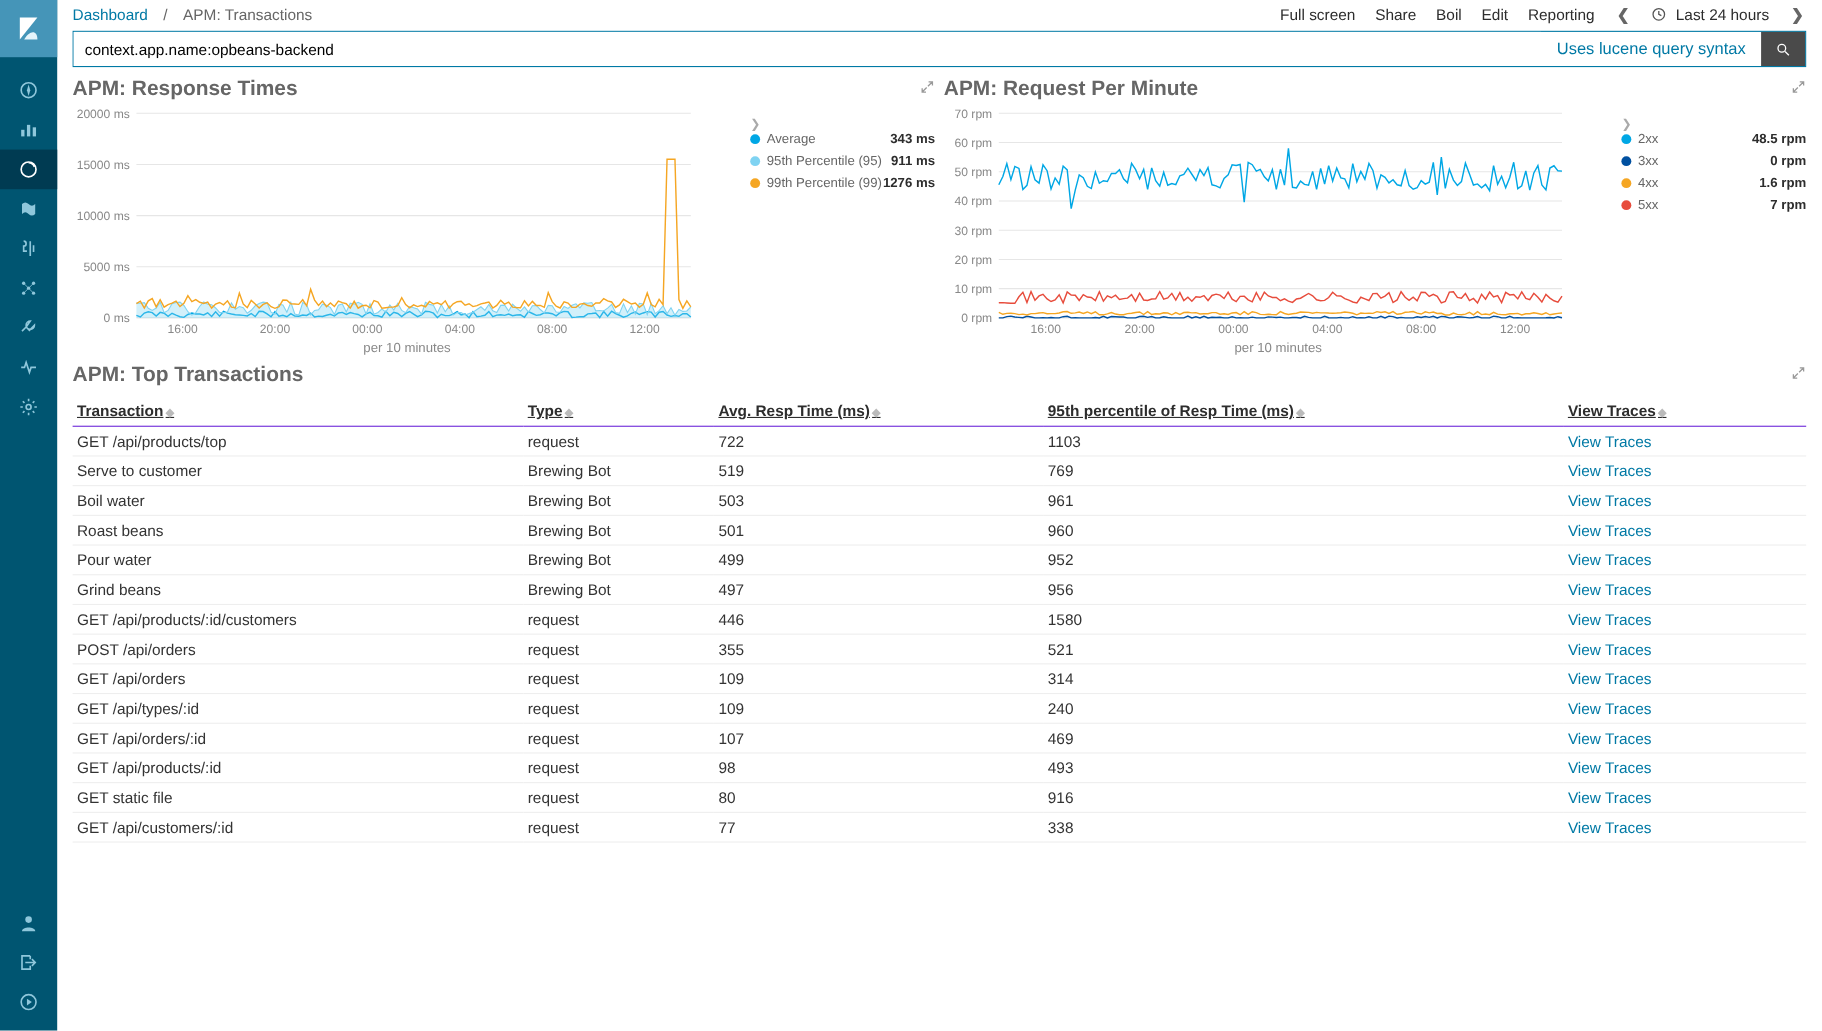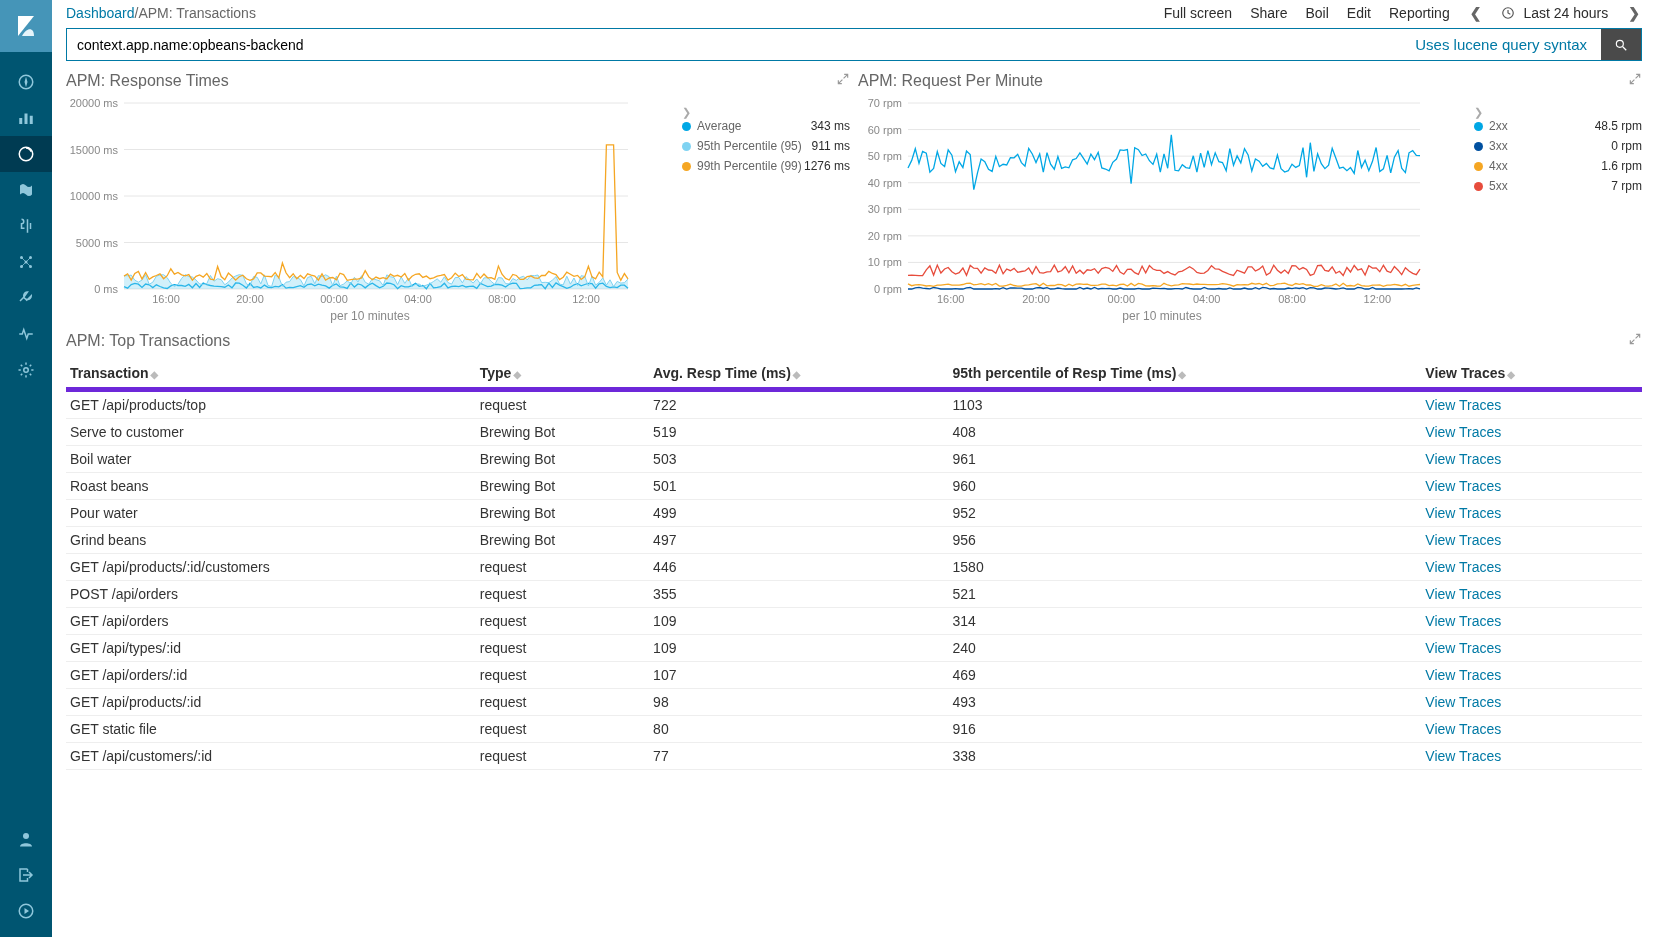--- a/index.html
+++ b/index.html
@@ -10,50 +10,50 @@
 .sidebar .logo svg { width: 24px; height: 24px; }
 .sidebar .nav { flex: 1; display: flex; flex-direction: column; align-items: center; padding-top: 12px; gap: 0; }
 .sidebar .nav .nav-item { width: 52px; height: 36px; display: flex; align-items: center; justify-content: center; cursor: pointer; }
 .sidebar .nav .nav-item.active { background: #003b52; }
 .sidebar .nav .nav-item svg { width: 18px; height: 18px; fill: #8fc7db; }
 .sidebar .bottom-nav { display: flex; flex-direction: column; align-items: center; padding-bottom: 8px; }
 .sidebar .bottom-nav .nav-item { width: 52px; height: 36px; display: flex; align-items: center; justify-content: center; cursor: pointer; }
 .sidebar .bottom-nav .nav-item svg { width: 18px; height: 18px; fill: #8fc7db; }
 .main { flex: 1; display: flex; flex-direction: column; overflow: hidden; padding: 0 10px 0 10px; }
 .topbar { display: flex; align-items: center; height: 26px; padding: 0 4px; font-size: 14px; }
-.breadcrumb { display: flex; align-items: center; gap: 0; color: #666; }
+.breadcrumb { display: flex; align-items: center; gap: 14px; color: #666; }
 .breadcrumb a { color: #0079a5; text-decoration: none; }
 .top-actions { margin-left: auto; display: flex; align-items: center; gap: 18px; color: #2d2d2d; }
 .top-actions .action { cursor: pointer; }
 .top-actions .time { display: flex; align-items: center; gap: 8px; }
 .top-actions .chev { cursor: pointer; color: #666; font-weight: bold; padding: 0 2px;}
 .searchbar { display: flex; margin: 2px 4px 8px 4px; border: 1px solid #0079a5; }
 .searchbar input { flex: 1; border: none; padding: 7px 10px; font-size: 14px; outline: none; font-family: inherit; }
 .searchbar .hint { padding: 7px 14px; font-size: 15px; color: #0079a5; cursor: pointer; }
 .searchbar .searchbtn { width: 40px; background: #4a4a4a; display: flex; align-items: center; justify-content: center; cursor: pointer; }
 .searchbar .searchbtn svg { width: 14px; height: 14px; fill: #fff; }
 .panels { display: flex; gap: 8px; padding: 0 4px; }
 .panel { flex: 1; position: relative; }
-.panel-header { display: flex; align-items: center; margin-bottom: 4px; color: #666; font-size: 16px; height: 24px;}
+.panel-header { display: flex; align-items: center; margin-bottom: 4px; color: #666; font-size: 19px; height: 24px; font-weight: bold;}
 .panel-header .expand { margin-left: auto; cursor: pointer; color: #aaa; }
 .chart-row { display: flex; gap: 8px; }
 .chart-box { flex: 1; }
 .chart-legend { width: 168px; font-size: 12px; color: #666; padding-top: 8px; }
 .chart-legend .legtoggle { color: #aaa; cursor: pointer; font-size: 11px; padding-right: 4px;}
 .chart-legend .legrow { display: flex; align-items: center; margin-bottom: 6px; }
 .chart-legend .dot { width: 9px; height: 9px; border-radius: 50%; margin-right: 6px; flex-shrink: 0;}
 .chart-legend .legname { flex: 1; white-space: nowrap; }
-.chart-legend .legval { color: #2d2d2d; font-weight: 400; }
+.chart-legend .legval { color: #2d2d2d; font-weight: 700; }
 svg.chart { display: block; }
 .chart-grid line { stroke: #e6e6e6; stroke-width: 1; }
 .sublabel { text-align: center; font-size: 12px; color: #888; margin-top: 2px;}
 .table-panel { padding: 6px 4px 0 4px; position: relative;}
 .table-panel .panel-header { margin-bottom: 6px; }
 table.txns { width: 100%; border-collapse: collapse; font-size: 14px; }
-table.txns th { text-align: left; font-weight: 600; padding: 6px 4px; border-bottom: 5px solid #6d28d9; color: #2d2d2d; }
+table.txns th { text-align: left; font-weight: 600; padding: 6px 4px; border-bottom: 1px solid #6d28d9; color: #2d2d2d; text-decoration: underline; }
 table.txns th .sort { color: #bbb; font-size: 10px; margin-left: 2px; }
 table.txns td { padding: 5px 4px; border-bottom: 1px solid #eee; color: #333; }
 table.txns td.link a { color: #0079a5; text-decoration: none; }
 .expand-icon { width:14px; height:14px; }
 </style>
 </head>
 <body>
 
 <div class="app">
   <div class="sidebar">
@@ -324,21 +324,21 @@
               <td>GET /api/products/top</td>
               <td>request</td>
               <td>722</td>
               <td>1103</td>
               <td class="link"><a href="#">View Traces</a></td>
             </tr>
             <tr>
               <td>Serve to customer</td>
               <td>Brewing Bot</td>
               <td>519</td>
-              <td>408</td>
+              <td>769</td>
               <td class="link"><a href="#">View Traces</a></td>
             </tr>
             <tr>
               <td>Boil water</td>
               <td>Brewing Bot</td>
               <td>503</td>
               <td>961</td>
               <td class="link"><a href="#">View Traces</a></td>
             </tr>
             <tr>

